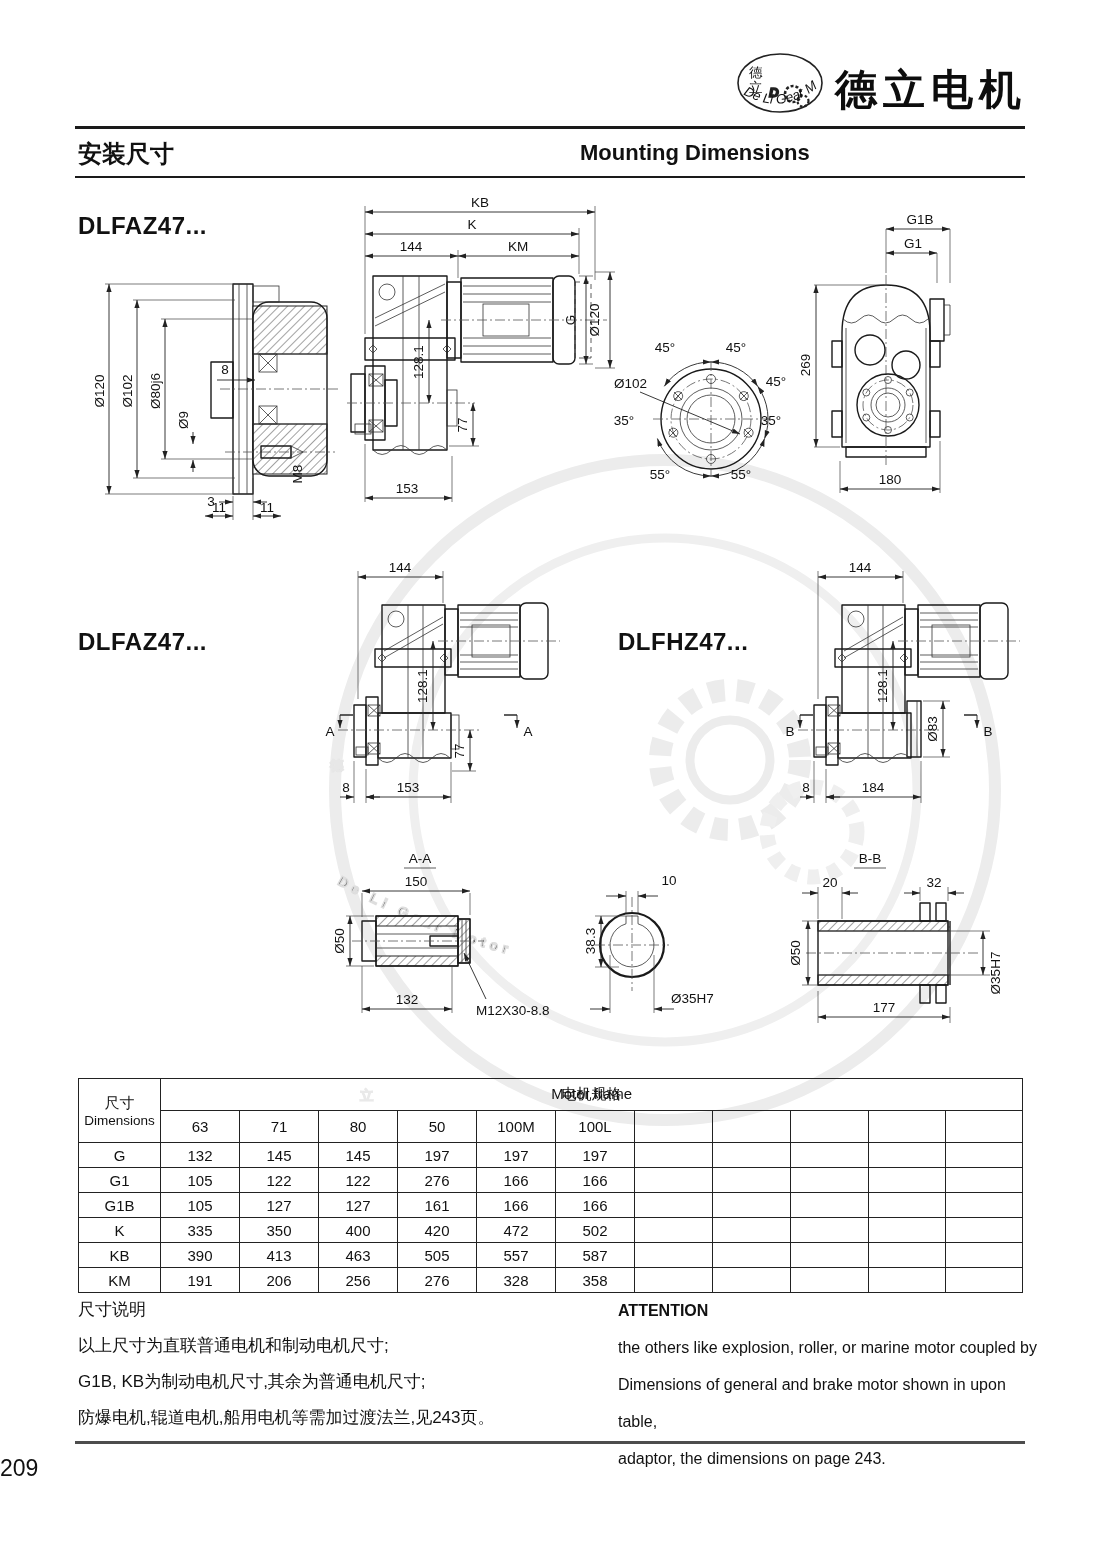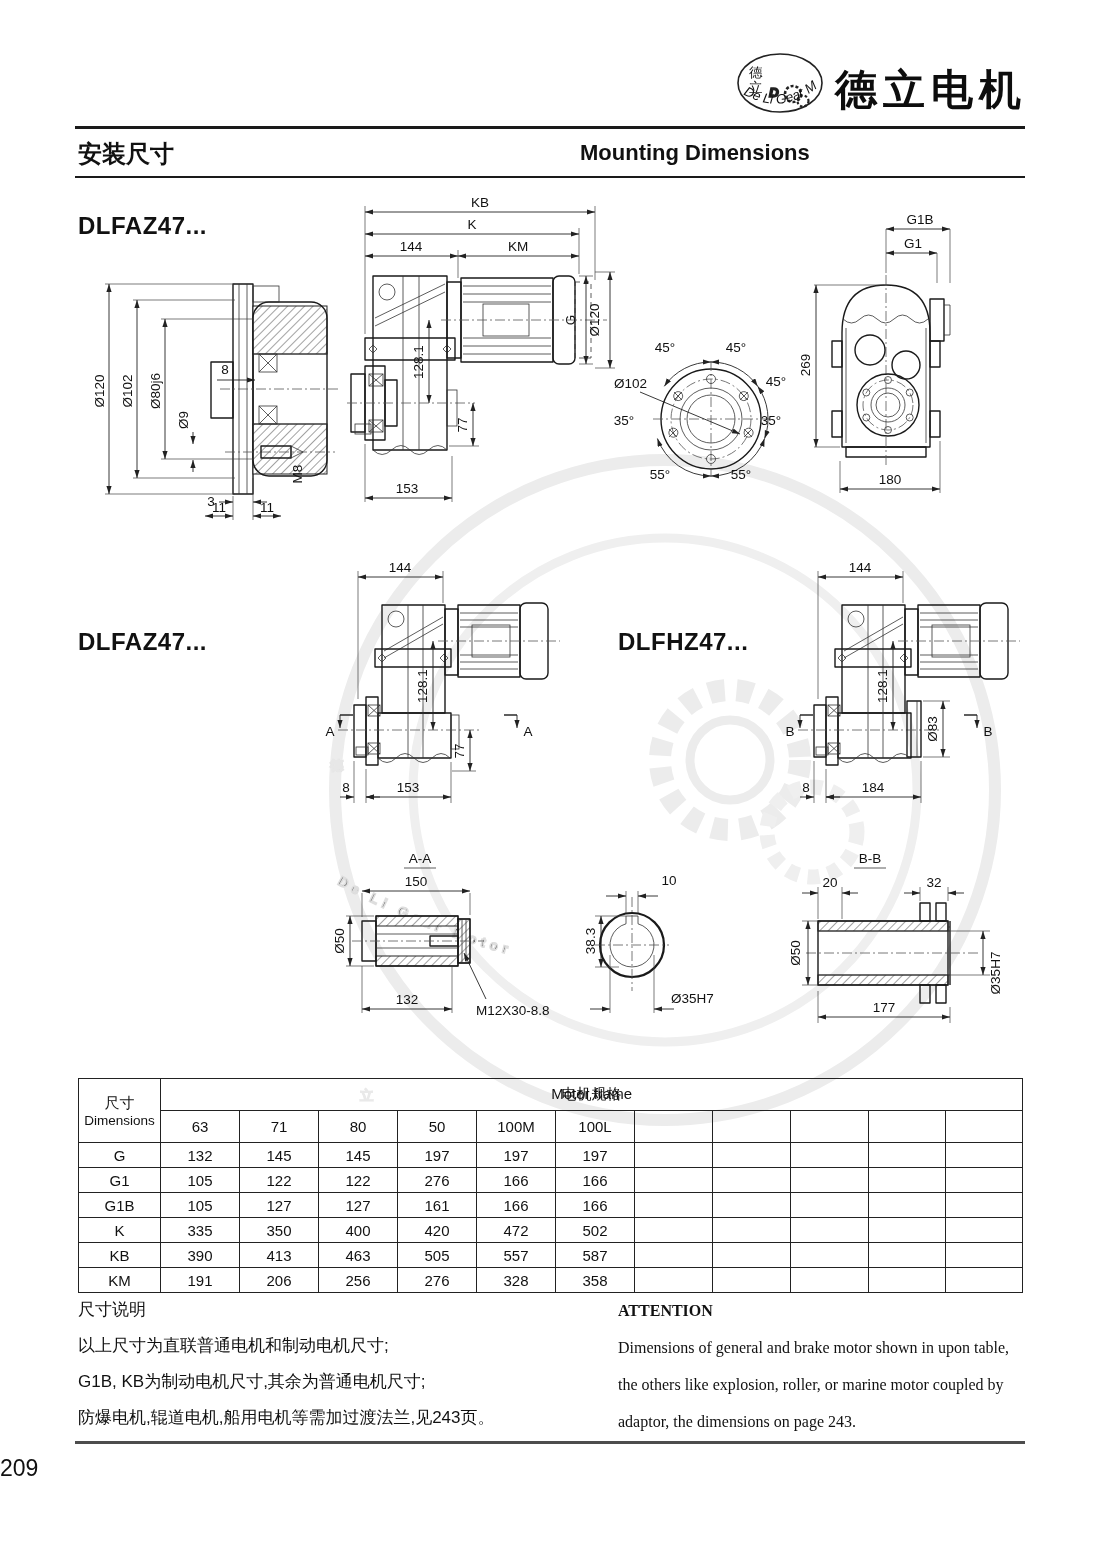--- a/index.html
+++ b/index.html
@@ -22,21 +22,21 @@
   .dimtable{border-collapse:collapse;table-layout:fixed;width:944px;font-size:15px;color:#111;}
   .dimtable th,.dimtable td{border:1.4px solid #222;text-align:center;padding:0;font-weight:normal;overflow:hidden;}
   .dimtable td{height:24px;}
   .dimhead .l1{font-size:15px;}
   .dimhead .l2{font-size:13.5px;}
   .speccell{position:relative;text-align:left;padding-left:10px;}
   .specen{position:absolute;left:0;right:0;top:6px;text-align:center;}
   .framehead{font-weight:bold;}
   .rowlabel{font-weight:bold;}
   .notes{font-size:17px;line-height:36px;}
-  .notes-en{font-size:16px;line-height:37px;font-family:Liberation Serif, serif;}
+  .notes-en{font-size:16px;line-height:37px;}
   .notes-en .nt{font-weight:bold;}
   .pagenum{font-size:23px;text-align:left;width:100%;}
 </style>
 </head>
 <body>
 
 <div class="page">
 
   <svg width="0" height="0" style="position:absolute" aria-hidden="true">
     <defs>
@@ -663,21 +663,21 @@
   </div>
 
   <div class="abs notes" style="left:78px;top:1292px;width:520px;z-index:1">
     <div>尺寸说明</div>
     <div>以上尺寸为直联普通电机和制动电机尺寸;</div>
     <div>G1B, KB为制动电机尺寸,其余为普通电机尺寸;</div>
     <div>防爆电机,辊道电机,船用电机等需加过渡法兰,见243页。</div>
   </div>
   <div class="abs notes-en" style="left:618px;top:1292px;width:430px;z-index:1">
     <div class="nt">ATTENTION</div>
+    <div>the others like explosion, roller, or marine motor coupled by</div>
     <div>Dimensions of general and brake motor shown in upon table,</div>
-    <div>the others like explosion, roller, or marine motor coupled by</div>
     <div>adaptor, the dimensions on page 243.</div>
   </div>
 
   <div class="rule" style="left:75px;top:1441px;width:950px;height:2.5px;background:#4d4d4d;"></div>
   <div class="abs pagenum" style="left:0;top:1455px;z-index:1">209</div>
 
 </div>
 
 </body></html>

